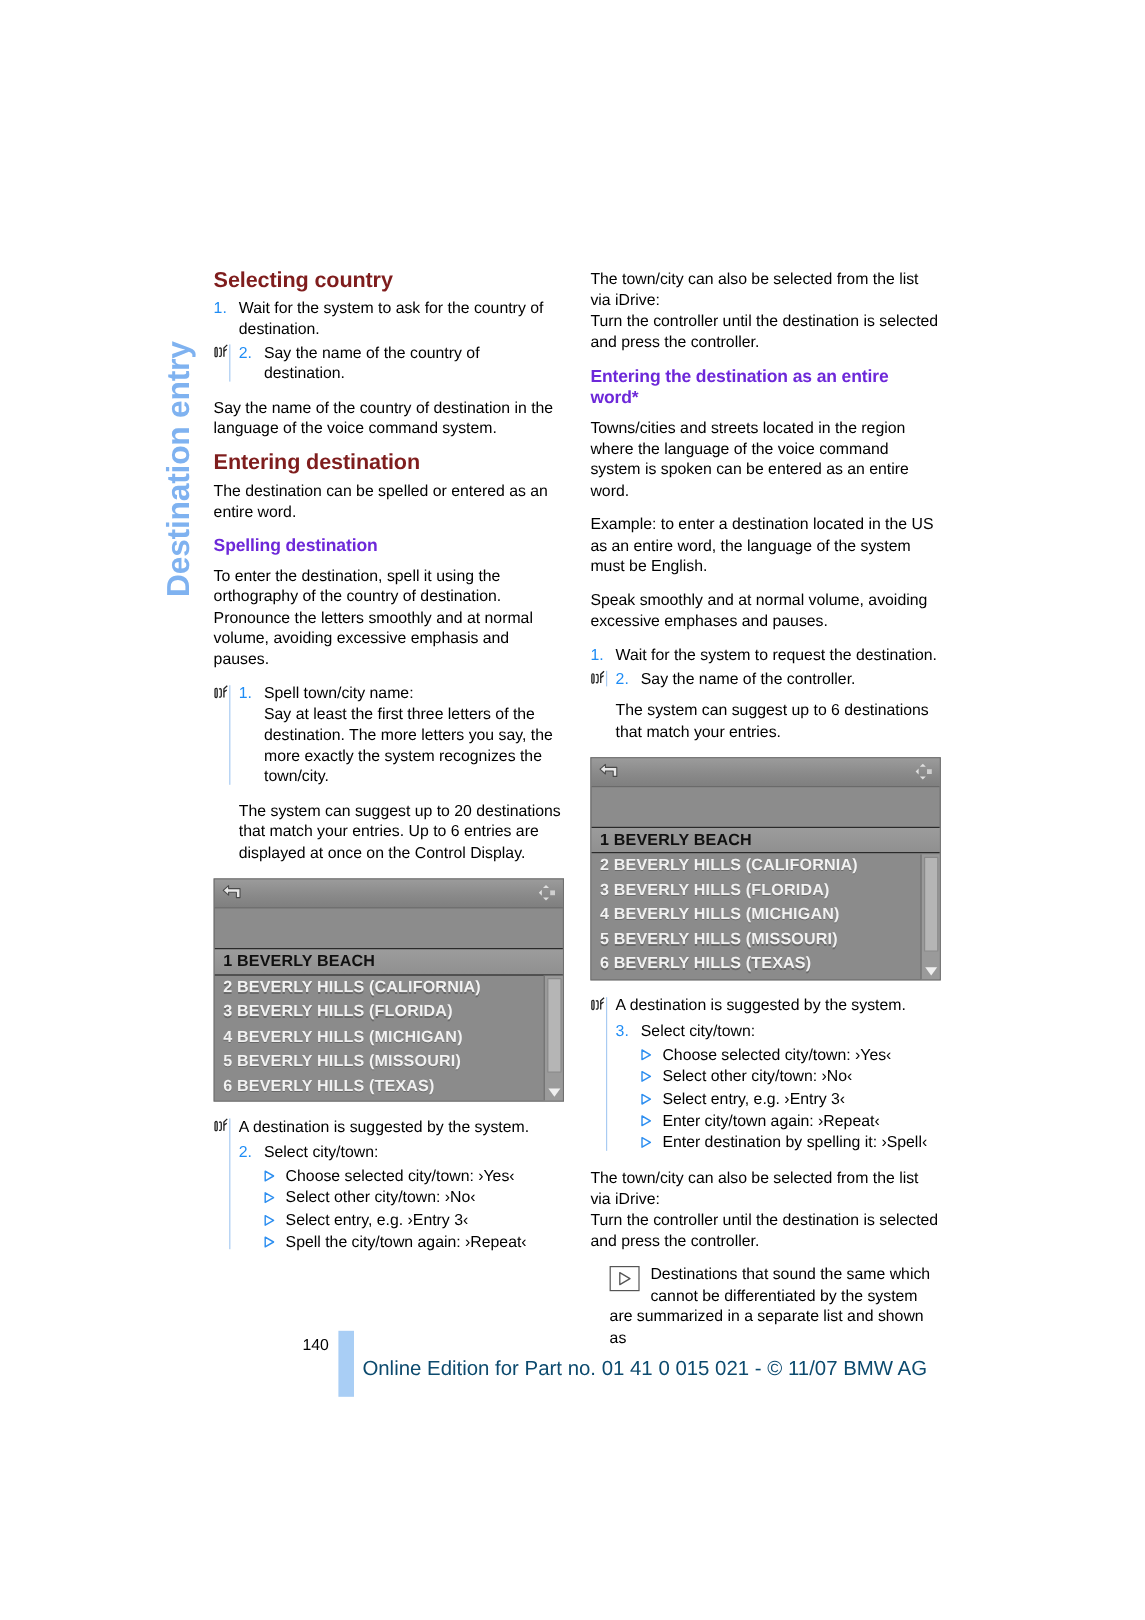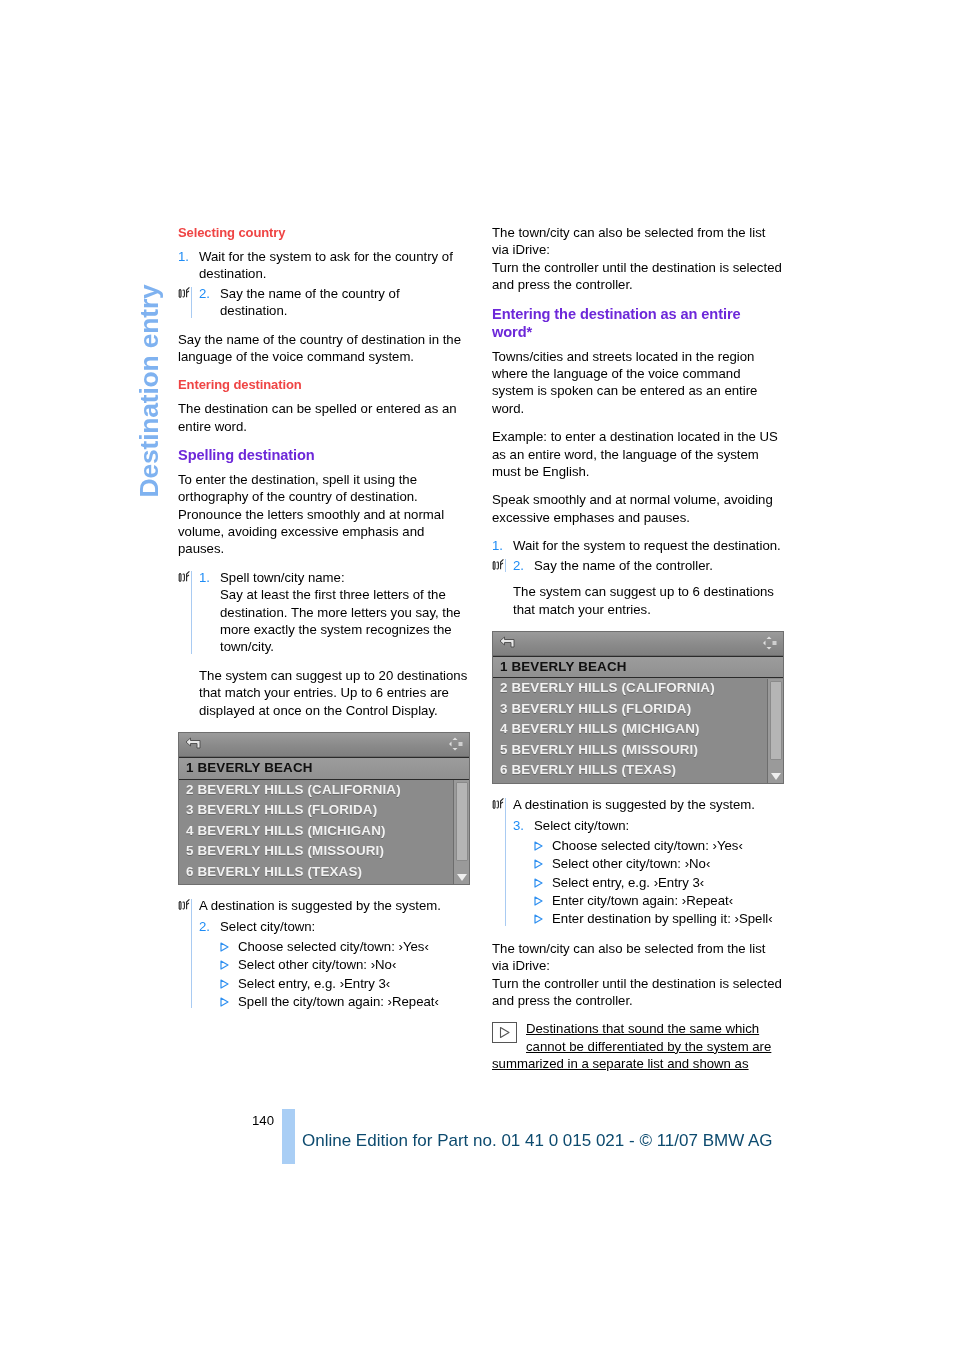--- a/index.html
+++ b/index.html
@@ -51,23 +51,23 @@
     position: absolute;
     top: 224px;
     width: 292px;
     font-size: 13.2px;
     line-height: 17.4px;
   }
   .col-left  { left: 178px; }
   .col-right { left: 492px; }
 
   h2.h-main {
-    font-size: 13px;
+    font-size: 18px;
     font-weight: bold;
-    color: #ef4444;
+    color: #7f1d1d;
     margin: 0 0 6px 0;
     line-height: 18px;
     letter-spacing: -0.1px;
   }
   h3.h-sub {
     font-size: 14.6px;
     font-weight: bold;
     color: #6d28d9;
     margin: 0 0 6px 0;
     line-height: 18.5px;
@@ -158,23 +158,22 @@
   .tri-glyph-hollow {
     position: relative;
     display: block;
     width: 8px; height: 9px;
   }
   .tri-glyph-hollow svg { display:block; }
 
   
   .note {
     position: relative;
-    margin: 10px 0 0 0;
+    margin: 10px 0 0 16px;
     line-height: 17.4px;
-    text-decoration: underline;
   }
   .note .note-icon {
     float: left;
     width: 25px;
     height: 21px;
     border: 1.3px solid #555;
     margin: 2px 9px 1px 0;
     box-sizing: border-box;
     display: flex;
     align-items: center;
@@ -228,20 +227,21 @@
     overflow: hidden;
   }
   .navshot .ns-row.selected {
     color: #101010;
     text-shadow: none;
     background: linear-gradient(180deg,#9c9c9c 0%, #909090 100%);
     border-top: 1px solid #2a2a2a;
     border-bottom: 1px solid #2a2a2a;
     height: 20.5px;
     line-height: 20px;
+    margin-top: 33px;
   }
   .navshot .ns-scroll {
     position: absolute;
     right: 0; top: 23px; bottom: 0;
     width: 15px;
     background: #9a9a9a;
     border-left: 1px solid #6d6d6d;
   }
   .navshot .ns-thumb {
     position: absolute;

